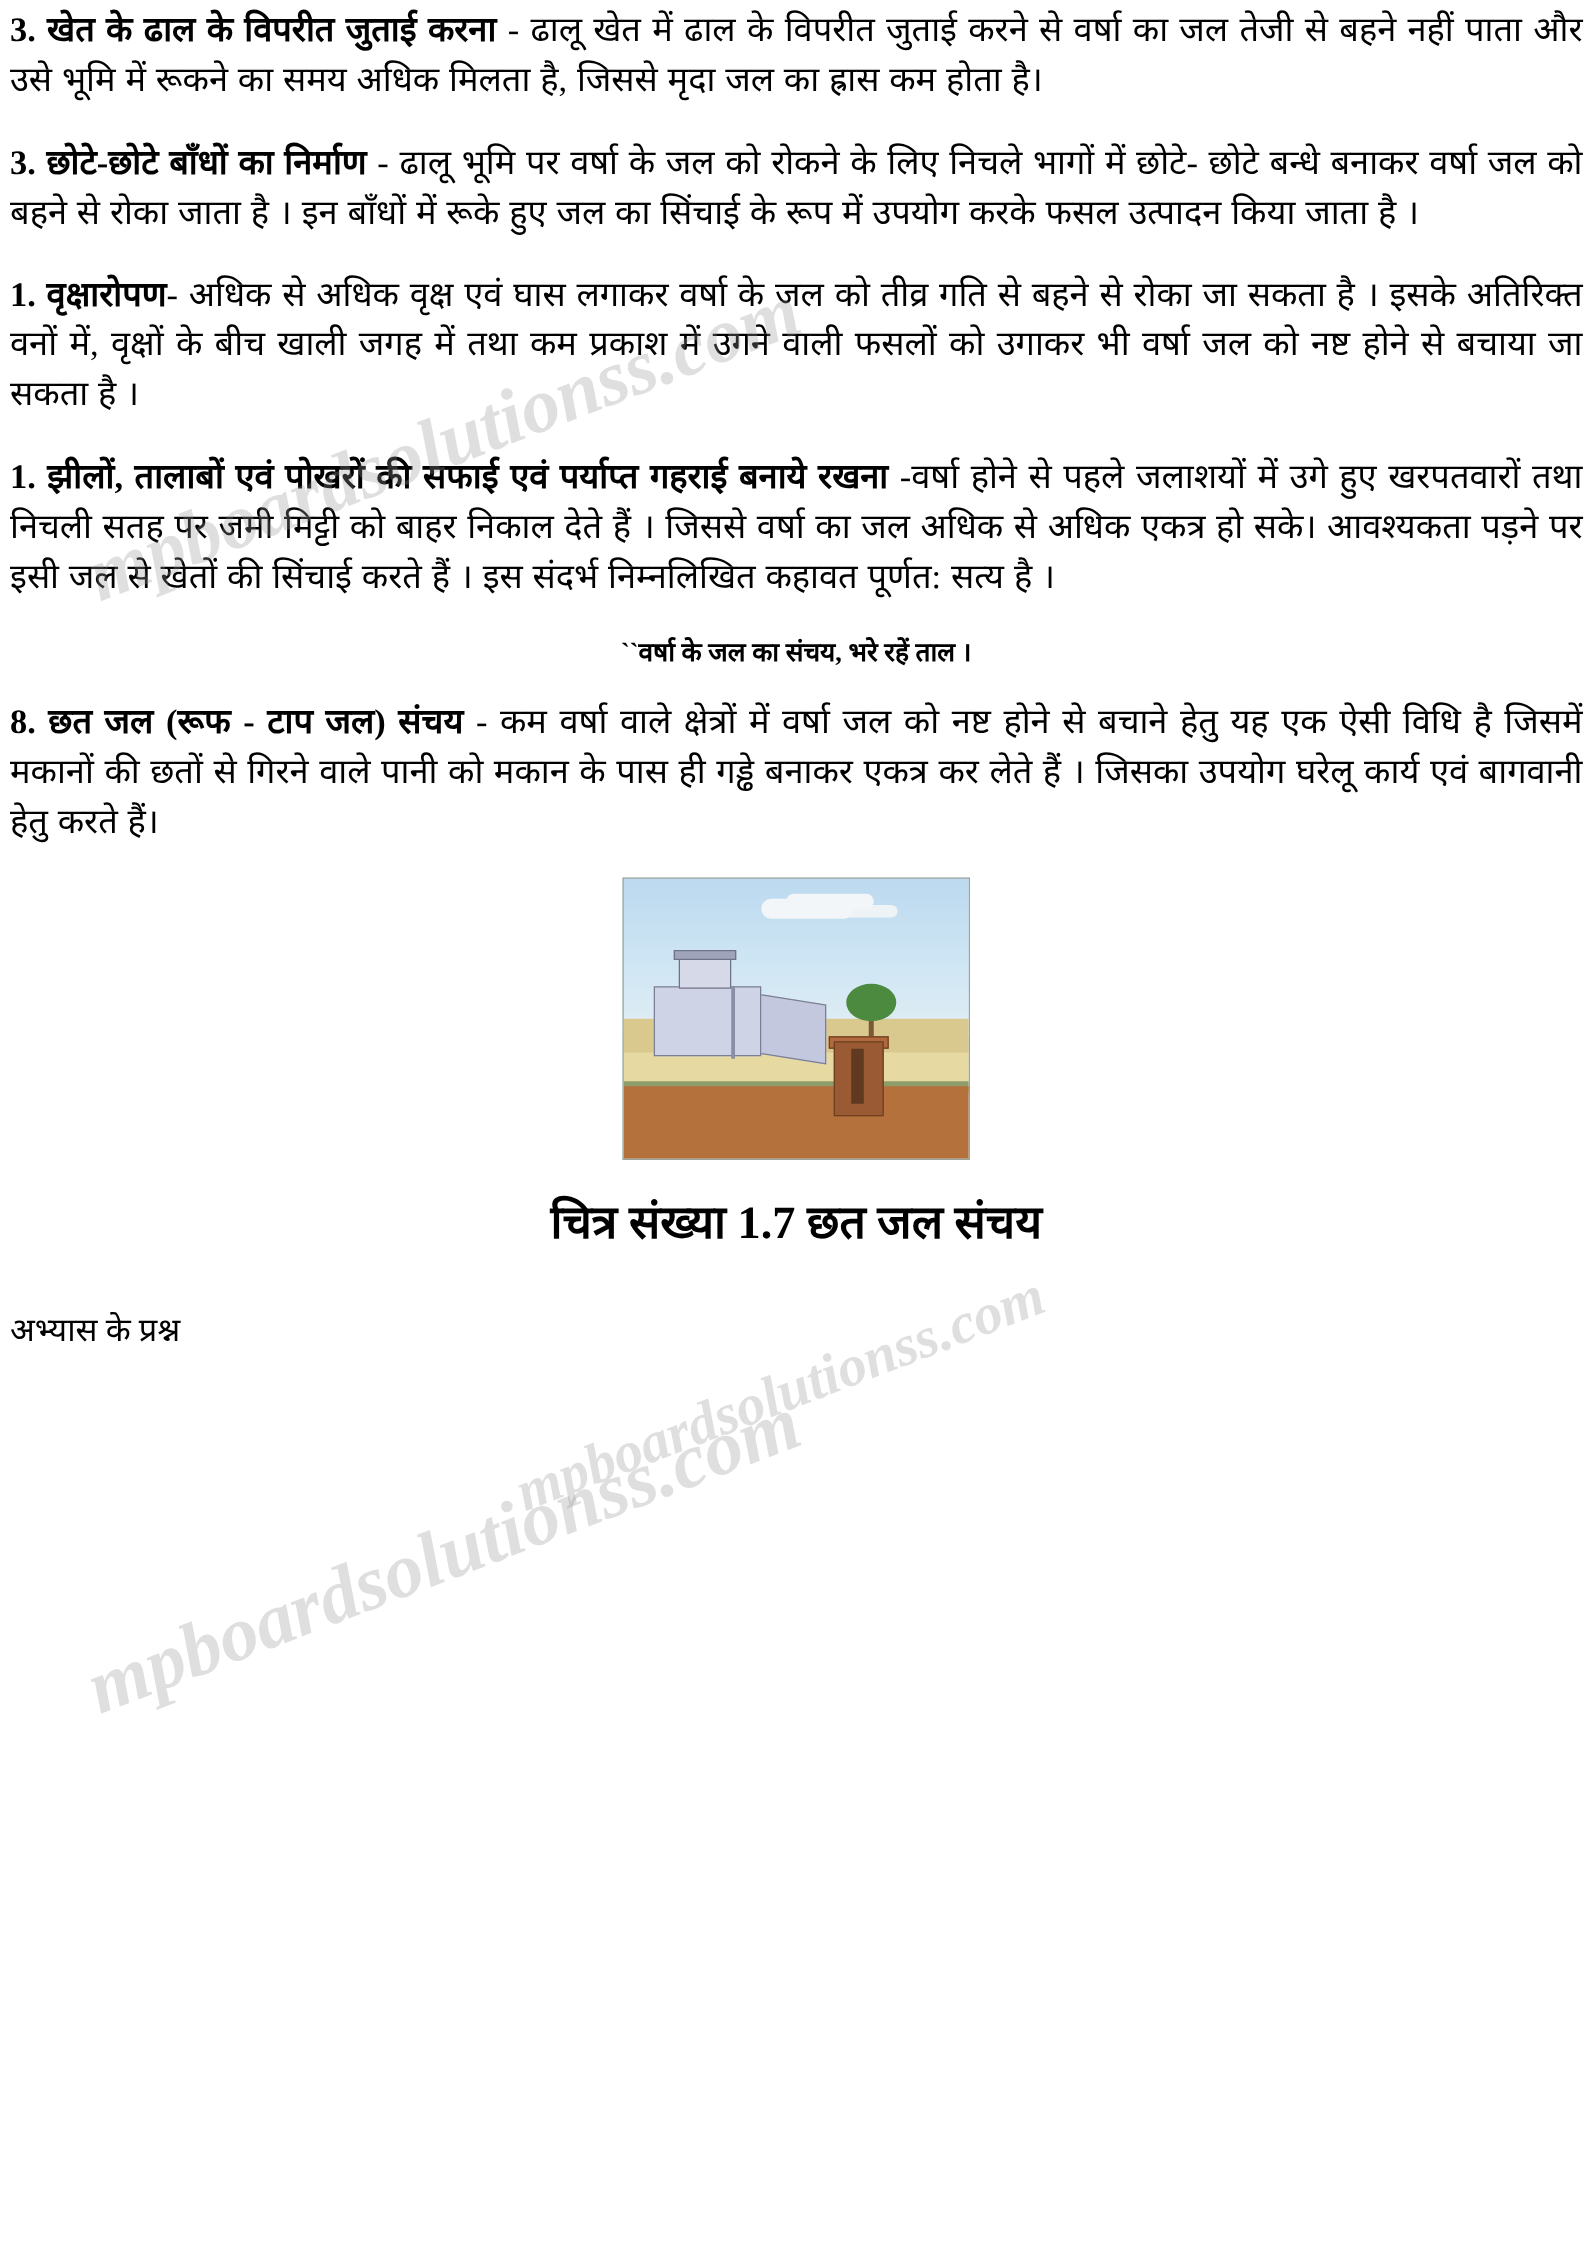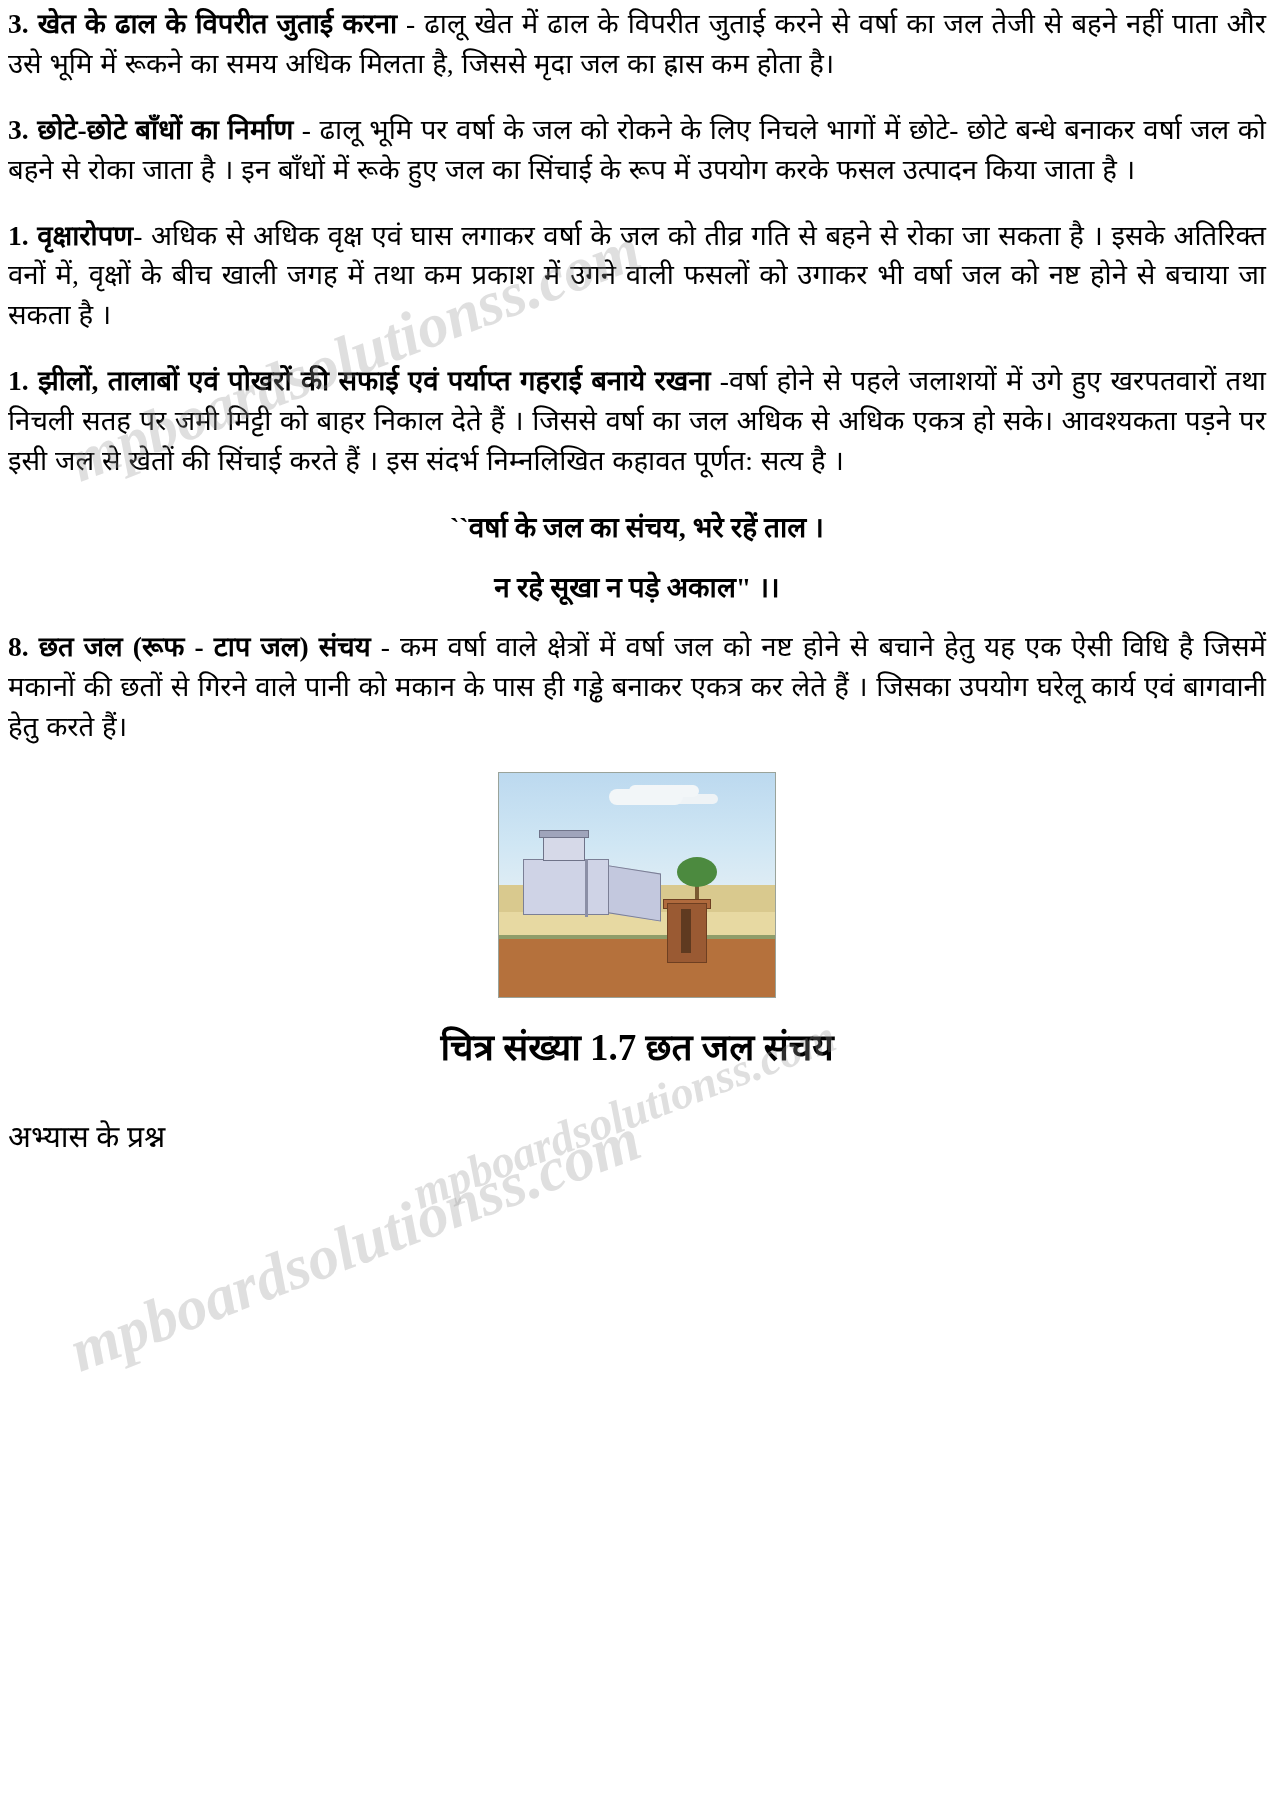--- a/index.html
+++ b/index.html
@@ -40,21 +40,21 @@
   }
   p.para:first-child {
     margin-top: 4px;
   }
   .hd {
     font-weight: bold;
   }
   .center {
     text-align: center;
     font-weight: bold;
-    font-size: 28px;
+    font-size: 21px;
     margin: 0 0 22px 0;
   }
   .verse1 { margin-top: 10px; }
   .fig-wrap {
     margin: 26px 0 0 0;
     text-align: center;
   }
   .figure {
     display: inline-block;
     width: 276px;
@@ -133,21 +133,21 @@
     background: #5f3a20;
   }
   .fig-caption {
     margin: 22px 0 0 0;
     text-align: center;
     font-size: 37px;
     font-weight: bold;
   }
   .exercise {
     margin-top: 44px;
-    font-size: 30px;
+    font-size: 26px;
   }
   .exercise p {
     margin: 0 0 34px 0;
   }
   
   .wm {
     position: absolute;
     font-family: "Liberation Serif", serif;
     font-style: italic;
     font-weight: bold;
@@ -190,21 +190,20 @@
 
     <p class="para">
       <span class="hd">1. वृक्षारोपण</span><span>- अधिक से अधिक वृक्ष एवं घास लगाकर वर्षा के जल को तीव्र गति से बहने से रोका जा सकता है । इसके अतिरिक्त वनों में, वृक्षों के बीच खाली जगह में तथा कम प्रकाश में उगने वाली फसलों को उगाकर भी वर्षा जल को नष्ट होने से बचाया जा सकता है ।</span>
     </p>
 
     <p class="para">
       <span class="hd">1. झीलों, तालाबों एवं पोखरों की सफाई एवं पर्याप्त गहराई बनाये रखना</span><span> -वर्षा होने से पहले जलाशयों में उगे हुए खरपतवारों तथा निचली सतह पर जमी मिट्टी को बाहर निकाल देते हैं । जिससे वर्षा का जल अधिक से अधिक एकत्र हो सके। आवश्यकता पड़ने पर इसी जल से खेतों की सिंचाई करते हैं । इस संदर्भ निम्नलिखित कहावत पूर्णत: सत्य है ।</span>
     </p>
 
     <p class="center verse1">``वर्षा के जल का संचय, भरे रहें ताल ।</p>
-    <p class="center">न रहे सूखा न पड़े अकाल" ।।</p>
 
     <p class="para">
       <span class="hd">8. छत जल (रूफ - टाप जल) संचय</span><span> - कम वर्षा वाले क्षेत्रों में वर्षा जल को नष्ट होने से बचाने हेतु यह एक ऐसी विधि है जिसमें मकानों की छतों से गिरने वाले पानी को मकान के पास ही गड्ढे बनाकर एकत्र कर लेते हैं । जिसका उपयोग घरेलू कार्य एवं बागवानी हेतु करते हैं।</span>
     </p>
 
     <div class="fig-wrap">
       <div class="figure">
         <div class="sky"></div>
         <div class="cloud"></div>
         <div class="ground-far"></div>

